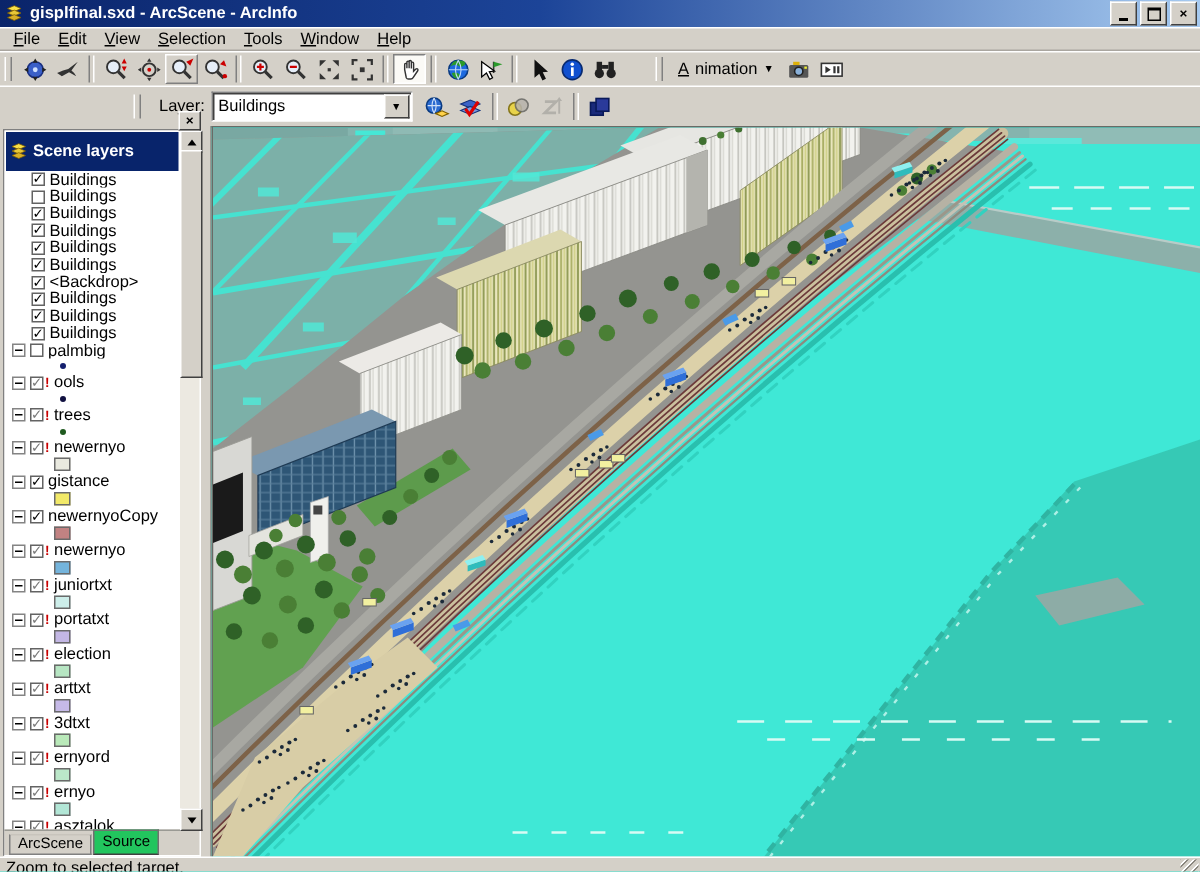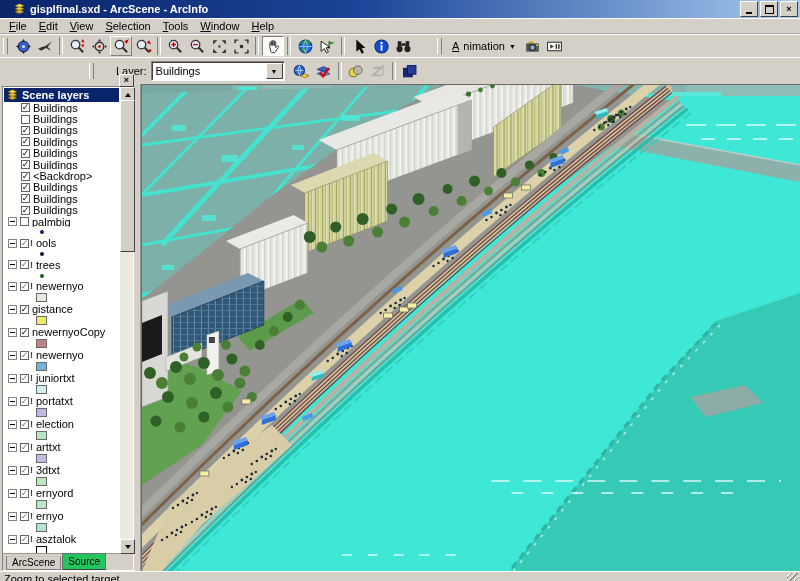--- a/index.html
+++ b/index.html
@@ -1,20 +1,20 @@
 <!DOCTYPE html>
 <html><head>
 <meta charset="utf-8">
 <style>
   html,body{margin:0;padding:0}
   body{width:800px;height:581px;overflow:hidden;background:#d4d0c8;
        font-family:"Liberation Sans",sans-serif;font-size:11px;color:#000;position:relative}
   
   .titlebar{height:18px;background:linear-gradient(90deg,#0a246a 0%,#1c4498 45%,#a6caf0 100%);
-            display:flex;align-items:center;gap:4px;padding-left:13px;color:#fff;font-weight:bold}
+            display:flex;align-items:center;gap:4px;padding-left:3px;color:#fff;font-weight:bold}
   .win-btns{margin-left:auto;display:flex;gap:2px;padding-right:2px}
   .wbtn{width:16px;height:14px;background:#d4d0c8;border:1px solid;border-color:#fff #404040 #404040 #fff;
         display:flex;align-items:center;justify-content:center;color:#000;font-size:9px;line-height:9px;font-weight:bold}
   .glyph-min{width:6px;height:2px;background:#000;margin-top:7px}
   .glyph-restore{width:7px;height:6px;border:1px solid #000;border-top:2px solid #000}
   
   .menubar{height:14px;display:flex;align-items:center;padding-left:3px;border-top:1px solid #fff;border-bottom:1px solid #aaa6a0}
   .menu-item{padding:0 6px}
   .menu-item u{text-decoration:underline}
   
@@ -24,36 +24,36 @@
   .tb{width:22px;height:20px;display:flex;align-items:center;justify-content:center;background:transparent;
       border:1px solid transparent;padding:0;font-family:inherit}
   .tb .icn,.tb svg{width:17px;height:17px;display:block}
   .tb-active{border-color:#808080 #fff #fff #808080;background:#fbfaf6}
   .tb-raised{border-color:#fff #808080 #808080 #fff}
   .tb-disabled{opacity:.45}
   .sep{width:2px;height:18px;border-left:1px solid #808080;border-right:1px solid #fff;margin:0 3px}
   .anim-btn{display:flex;align-items:center;gap:4px;height:20px;padding:0 5px;border:1px solid transparent;background:transparent;font-family:inherit;font-size:11px}
   .anim-btn u{text-decoration:underline}
   .darr{font-size:7px;line-height:7px}
-  .layer-label{margin:0 4px 0 18px}
+  .layer-label{margin:0 4px 0 8px}
   .combo{width:128px;height:18px;background:#fff;border:1px solid;border-color:#808080 #fff #fff #808080;
          box-shadow:inset 1px 1px 0 #404040;display:flex;align-items:center;padding-left:4px;position:relative;margin-right:6px}
   .combo-arrow{position:absolute;right:1px;top:1px;bottom:1px;width:15px;background:#d4d0c8;
                border:1px solid;border-color:#fff #404040 #404040 #fff;display:flex;align-items:center;justify-content:center;font-size:7px}
   
   .main{display:flex;height:487px}
   .toc{width:134px;position:relative;padding:2px 0 0 2px;box-sizing:border-box}
   .toc-close{position:absolute;top:-10px;right:0;width:13px;height:11px;background:#d4d0c8;
              border:1px solid;border-color:#fff #404040 #404040 #fff;display:flex;align-items:center;justify-content:center;
              font-size:9px;line-height:9px;font-weight:bold;z-index:6}
   .toc-box{border:1px solid;border-color:#808080 #fff #fff #808080;background:#fff;height:483px;
            display:flex;flex-direction:column;position:relative}
   .tree{flex:1;overflow:hidden;padding:1px 14px 0 1px;background:#fff}
   .trow{height:11.4px;display:flex;align-items:center;white-space:nowrap;overflow:hidden}
-  .trow.root{height:14px;background:#08246b;color:#fff;font-weight:bold;padding-left:2px;gap:3px}
+  .trow.root{height:26px;background:#08246b;color:#fff;font-weight:bold;padding-left:2px;gap:3px}
   .trow.layer{padding-left:17px;gap:3px}
   .trow.group{padding-left:4px;gap:3px}
   .symrow-dot{height:10.2px;display:flex;align-items:center;padding-left:36px}
   .symrow-sw{height:11.6px;display:flex;align-items:center;padding-left:32px}
   .cb{width:9px;height:9px;box-sizing:border-box;background:#fff;border:1px solid #636363;
       display:flex;align-items:center;justify-content:center;font-size:9px;line-height:9px;flex:none}
   .cb.on{color:#000}.cb.dim{color:#7a7a7a}
   .bang{color:#c80000;font-weight:bold;font-size:9px;margin-left:-2px;flex:none}
   .exp{width:9px;height:9px;box-sizing:border-box;border:1px solid #848484;background:#fff;position:relative;flex:none}
   .exp::after{content:"";position:absolute;left:1px;right:1px;top:3px;height:1px;background:#000}

